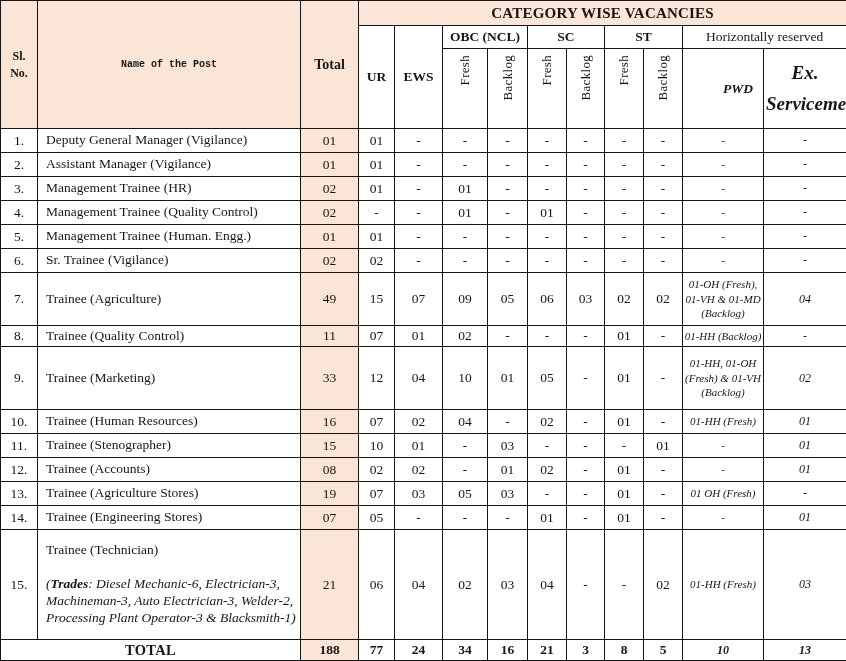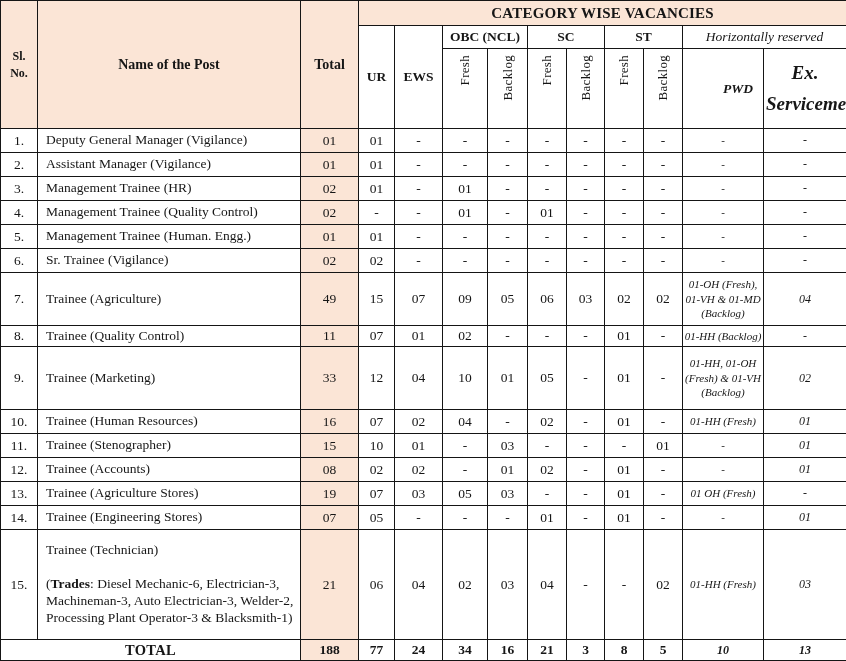--- a/index.html
+++ b/index.html
@@ -12,44 +12,44 @@
   }
   th,td{border:1px solid #151515;overflow:hidden;}
   th{font-weight:bold;padding:0 2px;}
   .peach{background:#fbe5d6;margin-top:40px;}
   
   .hr1{height:25px;}
   .hr2{height:23px;}
   .hr3{height:80px;}
   .cat-title{font-size:15px;letter-spacing:.2px;}
   .th-slno{font-size:12px;white-space:pre-line;line-height:1.35;}
-  .th-name{font-size:14px;}
+  .th-name{font-size:10px;font-family:Liberation Mono, monospace;}
   .th-total{font-size:14px;}
   .th-cat{font-size:13.5px;}
-  .th-hres{font-style:italic;font-weight:normal;font-size:13.5px;}
+  .th-hres{font-weight:normal;font-size:13.5px;}
   .th-pwd{font-style:italic;font-size:13.5px;vertical-align:middle;padding-left:32px;}
   .th-ex{font-style:italic;font-size:19px;white-space:pre-line;line-height:1.6;vertical-align:middle;}
   .vert{vertical-align:top;text-align:center;padding-top:6px;}
   .vert span{
     display:inline-block;
     writing-mode:vertical-rl;
     transform:rotate(180deg);
     font-size:13px;font-weight:normal;
     letter-spacing:.3px;
   }
   
   tbody td{font-size:13.5px;text-align:center;vertical-align:middle;padding:0 2px;}
   tbody tr{height:24px;}
   tbody tr:nth-child(7){height:53px;}
   tbody tr:nth-child(8){height:21px;}
   tbody tr:nth-child(9){height:63px;}
   tbody tr:nth-child(15){height:110px;}
   tbody tr:nth-child(16){height:21px;}
   .c-name{text-align:left;padding:1px 4px 1px 8px;line-height:1.25;}
-  .note{margin-top:17px;}
+  .note{font-style:italic;margin-top:17px;}
   .c-pwd{font-style:italic;font-size:11px;line-height:1.35;padding:0 1px;}
   .c-ex{font-style:italic;font-size:12px;}
   .total-row td{font-weight:bold;}
   .total-row .c-label{font-size:14.5px;letter-spacing:.3px;}
   .total-row .c-pwd{font-size:12px;}
 </style>
 </head>
 <body>
 
 <table>

